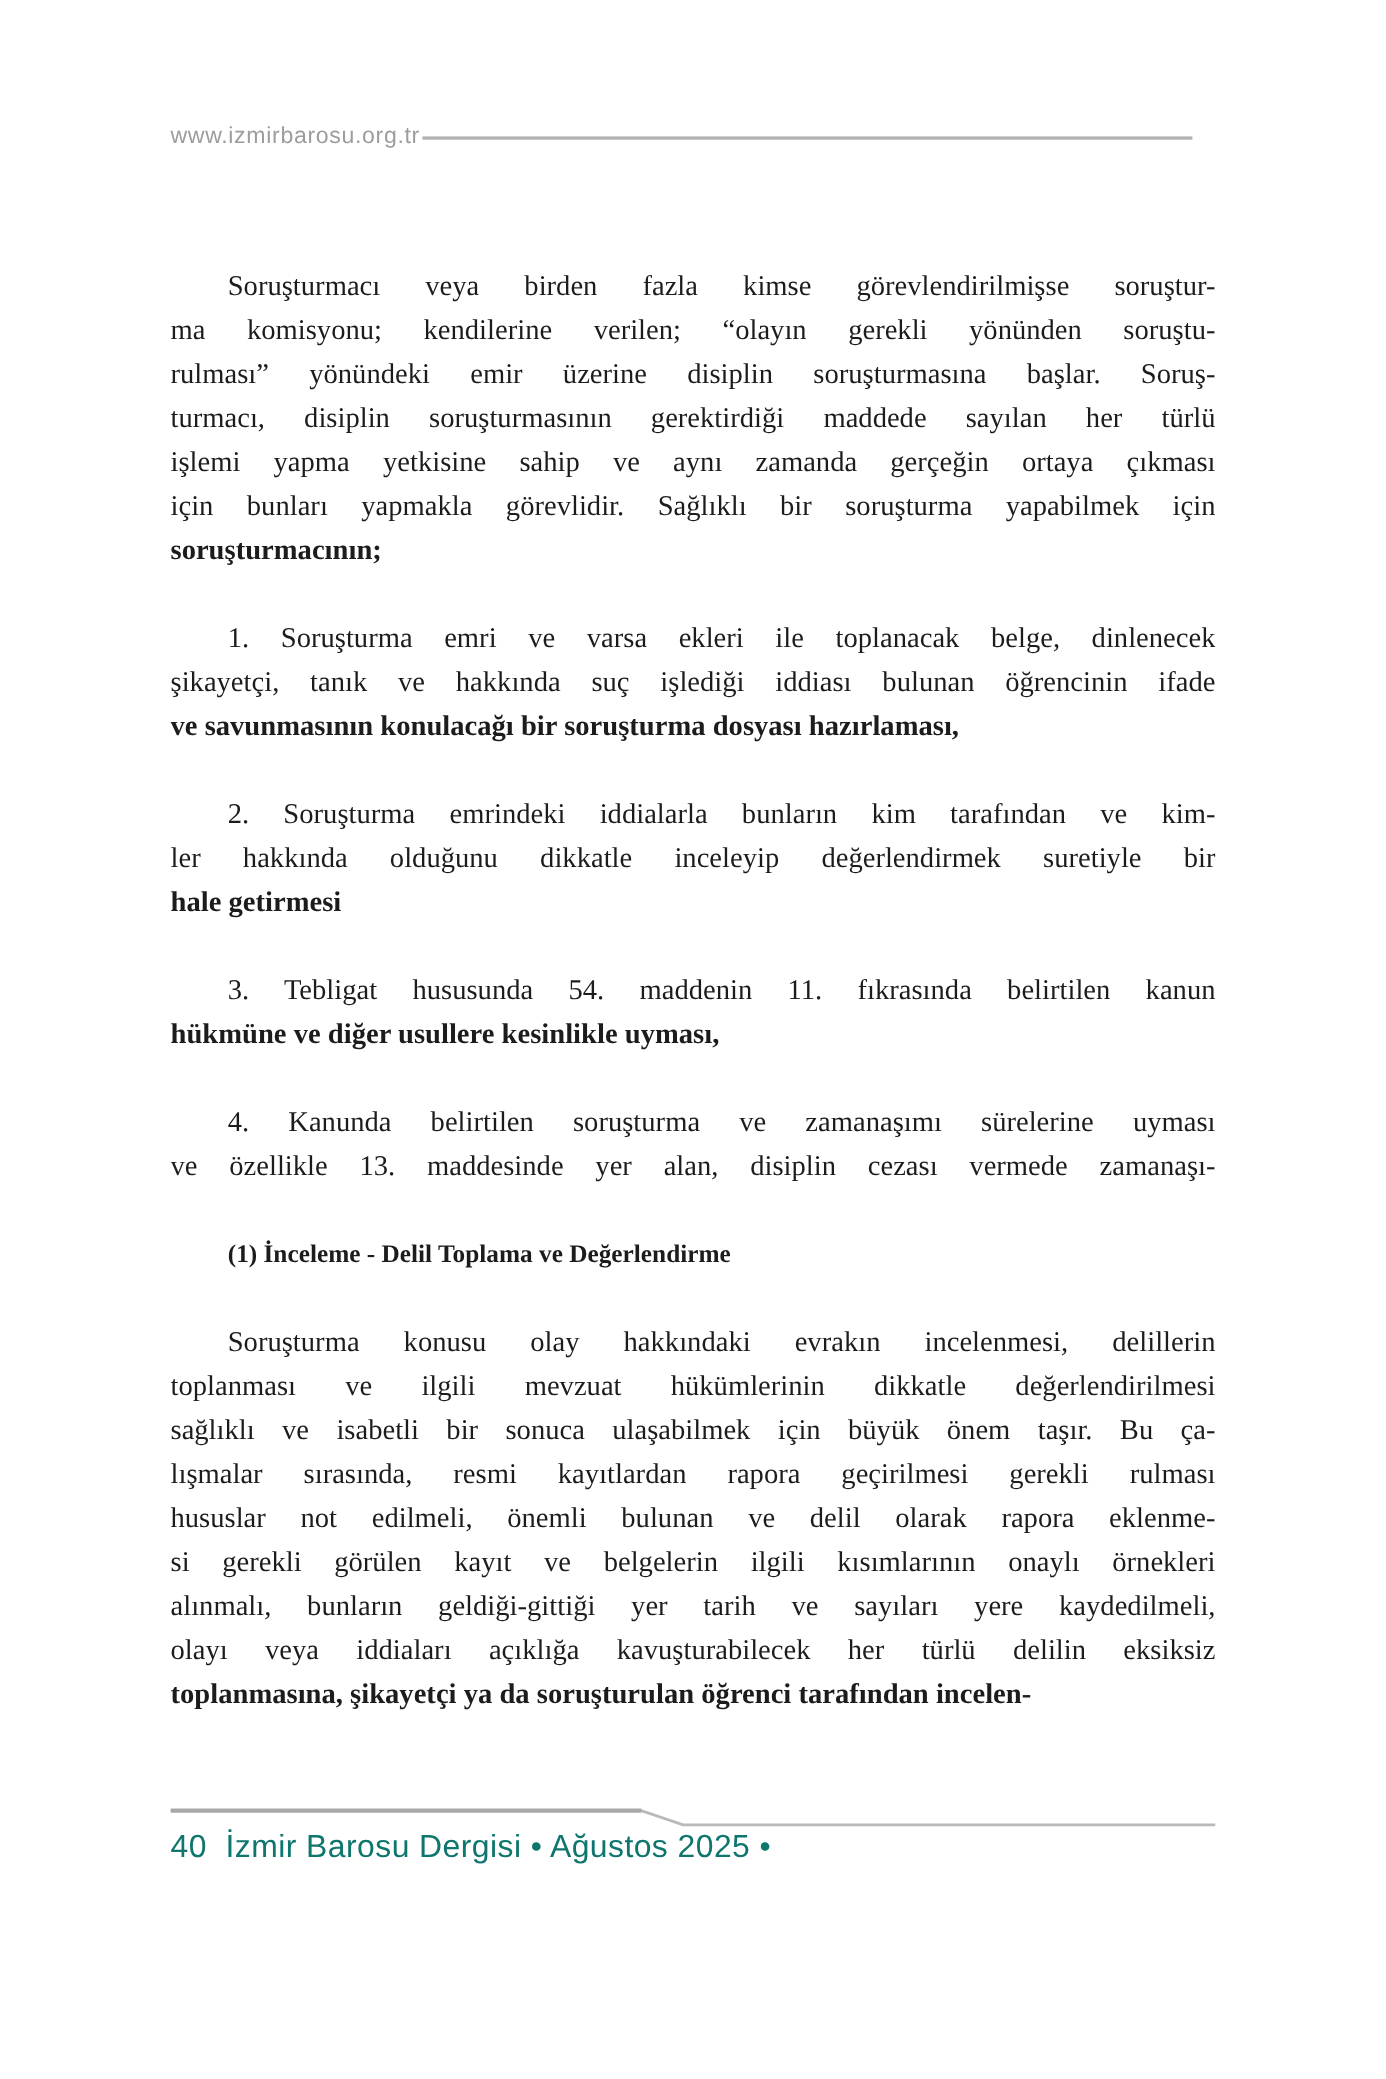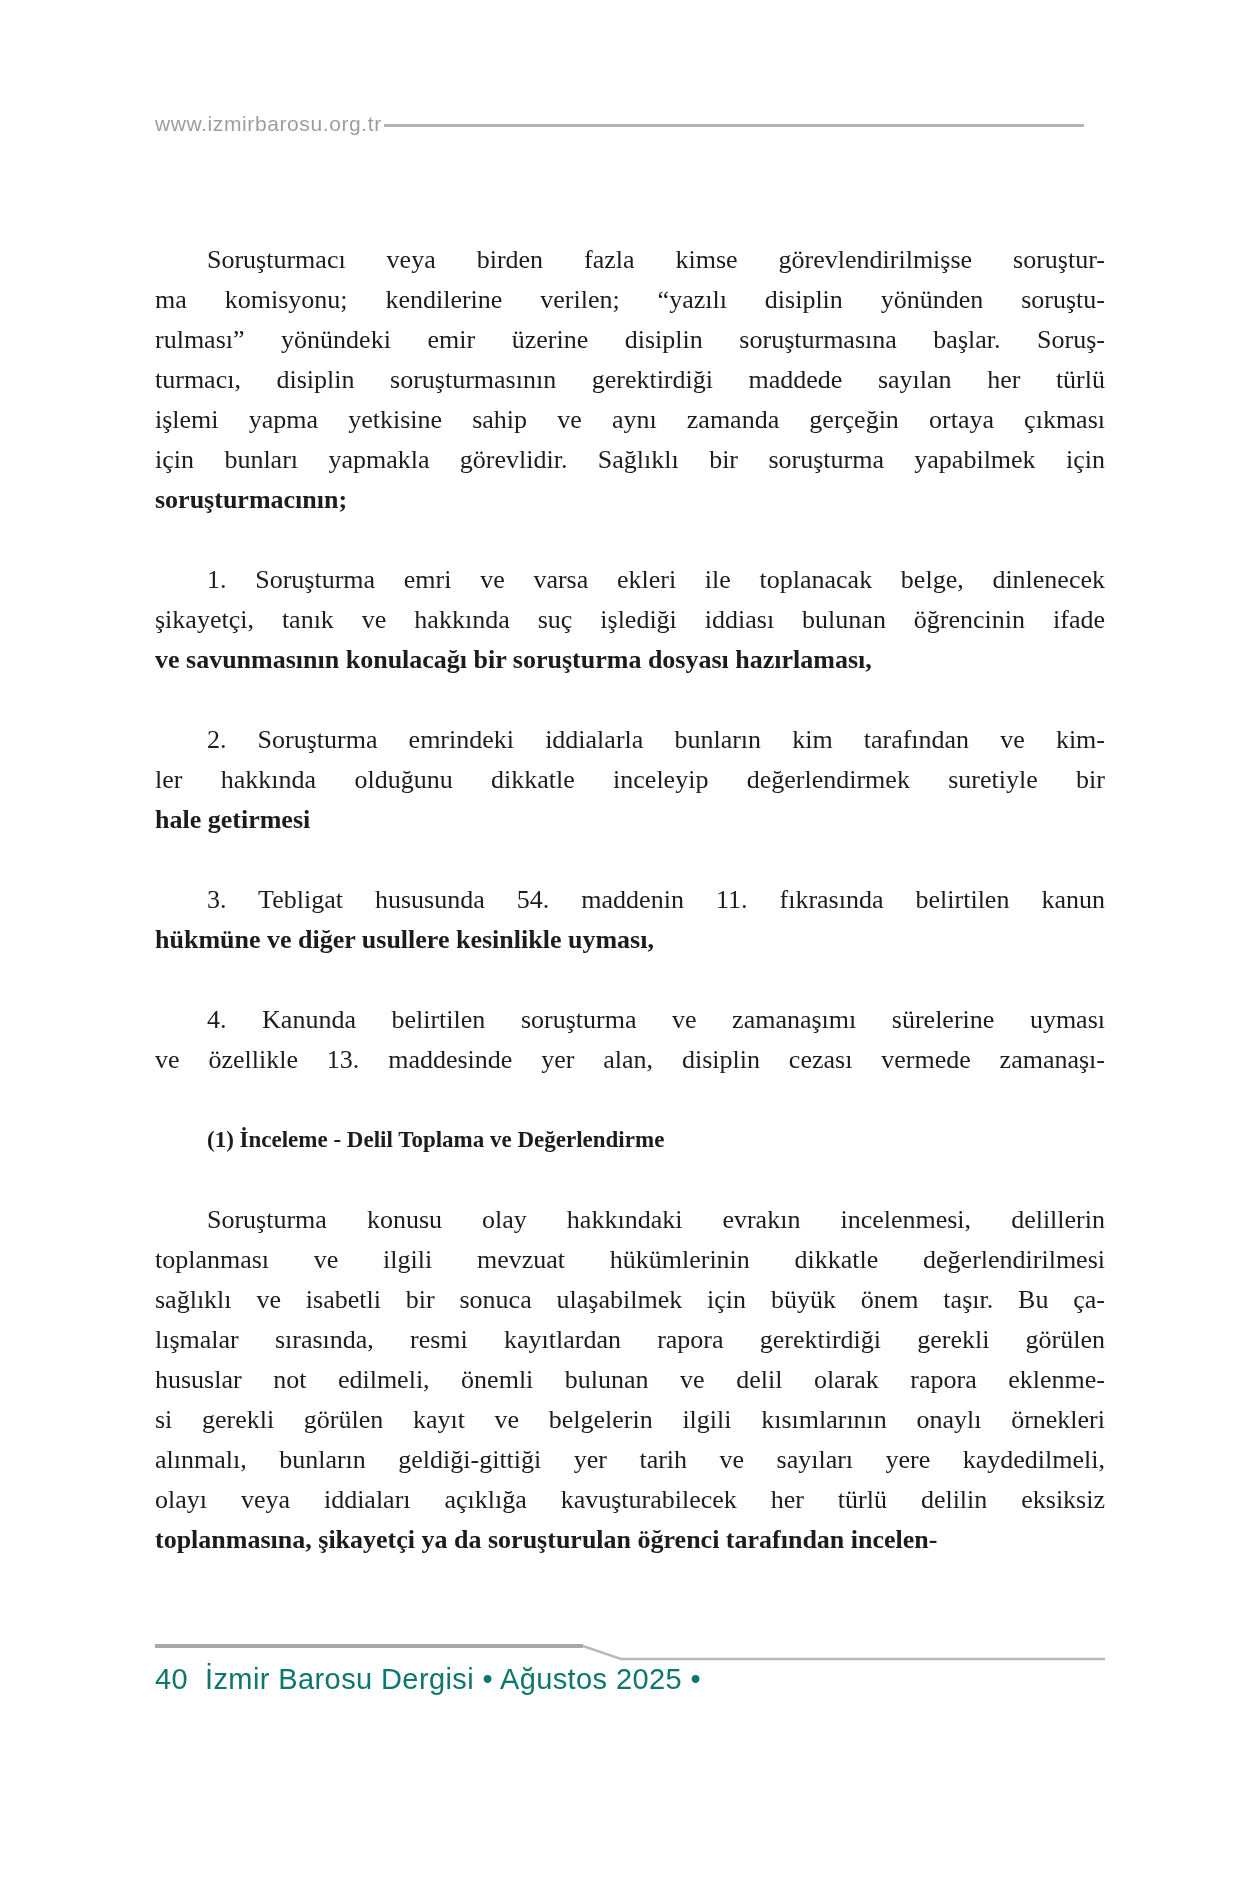--- a/index.html
+++ b/index.html
@@ -90,21 +90,21 @@
 <div class="page">
 
   <div class="header">
     <span class="header-url">www.izmirbarosu.org.tr</span>
     <span class="header-rule"></span>
   </div>
 
   <div class="content">
       <div class="block paragraph">
         <div class="line first">Soruşturmacı veya birden fazla kimse görevlendirilmişse soruştur-</div>
-        <div class="line">ma komisyonu; kendilerine verilen; “yazılı disiplin yönünden soruştu-</div>
+        <div class="line">ma komisyonu; kendilerine verilen; “olayın gerekli yönünden soruştu-</div>
         <div class="line">rulması” yönündeki emir üzerine disiplin soruşturmasına başlar. Soruş-</div>
         <div class="line">turmacı, disiplin soruşturmasının gerektirdiği maddede sayılan her türlü</div>
         <div class="line">işlemi yapma yetkisine sahip ve aynı zamanda gerçeğin ortaya çıkması</div>
         <div class="line">için bunları yapmakla görevlidir. Sağlıklı bir soruşturma yapabilmek için</div>
         <div class="line last">soruşturmacının;</div>
       </div>
       <div class="block paragraph">
         <div class="line first">1. Soruşturma emri ve varsa ekleri ile toplanacak belge, dinlenecek</div>
         <div class="line">şikayetçi, tanık ve hakkında suç işlediği iddiası bulunan öğrencinin ifade</div>
         <div class="line last">ve savunmasının konulacağı bir soruşturma dosyası hazırlaması,</div>
@@ -122,21 +122,21 @@
         <div class="line first">4. Kanunda belirtilen soruşturma ve zamanaşımı sürelerine uyması</div>
         <div class="line">ve özellikle 13. maddesinde yer alan, disiplin cezası vermede zamanaşı-</div>
       </div>
       <div class="block heading">
         <div class="line first last">(1) İnceleme - Delil Toplama ve Değerlendirme</div>
       </div>
       <div class="block paragraph">
         <div class="line first">Soruşturma konusu olay hakkındaki evrakın incelenmesi, delillerin</div>
         <div class="line">toplanması ve ilgili mevzuat hükümlerinin dikkatle değerlendirilmesi</div>
         <div class="line">sağlıklı ve isabetli bir sonuca ulaşabilmek için büyük önem taşır. Bu ça-</div>
-        <div class="line">lışmalar sırasında, resmi kayıtlardan rapora gerektirdiği gerekli görülen</div>
+        <div class="line">lışmalar sırasında, resmi kayıtlardan rapora geçirilmesi gerekli rulması</div>
         <div class="line">hususlar not edilmeli, önemli bulunan ve delil olarak rapora eklenme-</div>
         <div class="line">si gerekli görülen kayıt ve belgelerin ilgili kısımlarının onaylı örnekleri</div>
         <div class="line">alınmalı, bunların geldiği-gittiği yer tarih ve sayıları yere kaydedilmeli,</div>
         <div class="line">olayı veya iddiaları açıklığa kavuşturabilecek her türlü delilin eksiksiz</div>
         <div class="line last">toplanmasına, şikayetçi ya da soruşturulan öğrenci tarafından incelen-</div>
       </div>
     </div>
 
   <div class="footer">
     <svg class="footer-rule-svg" width="950" height="20" viewBox="0 0 950 20">

